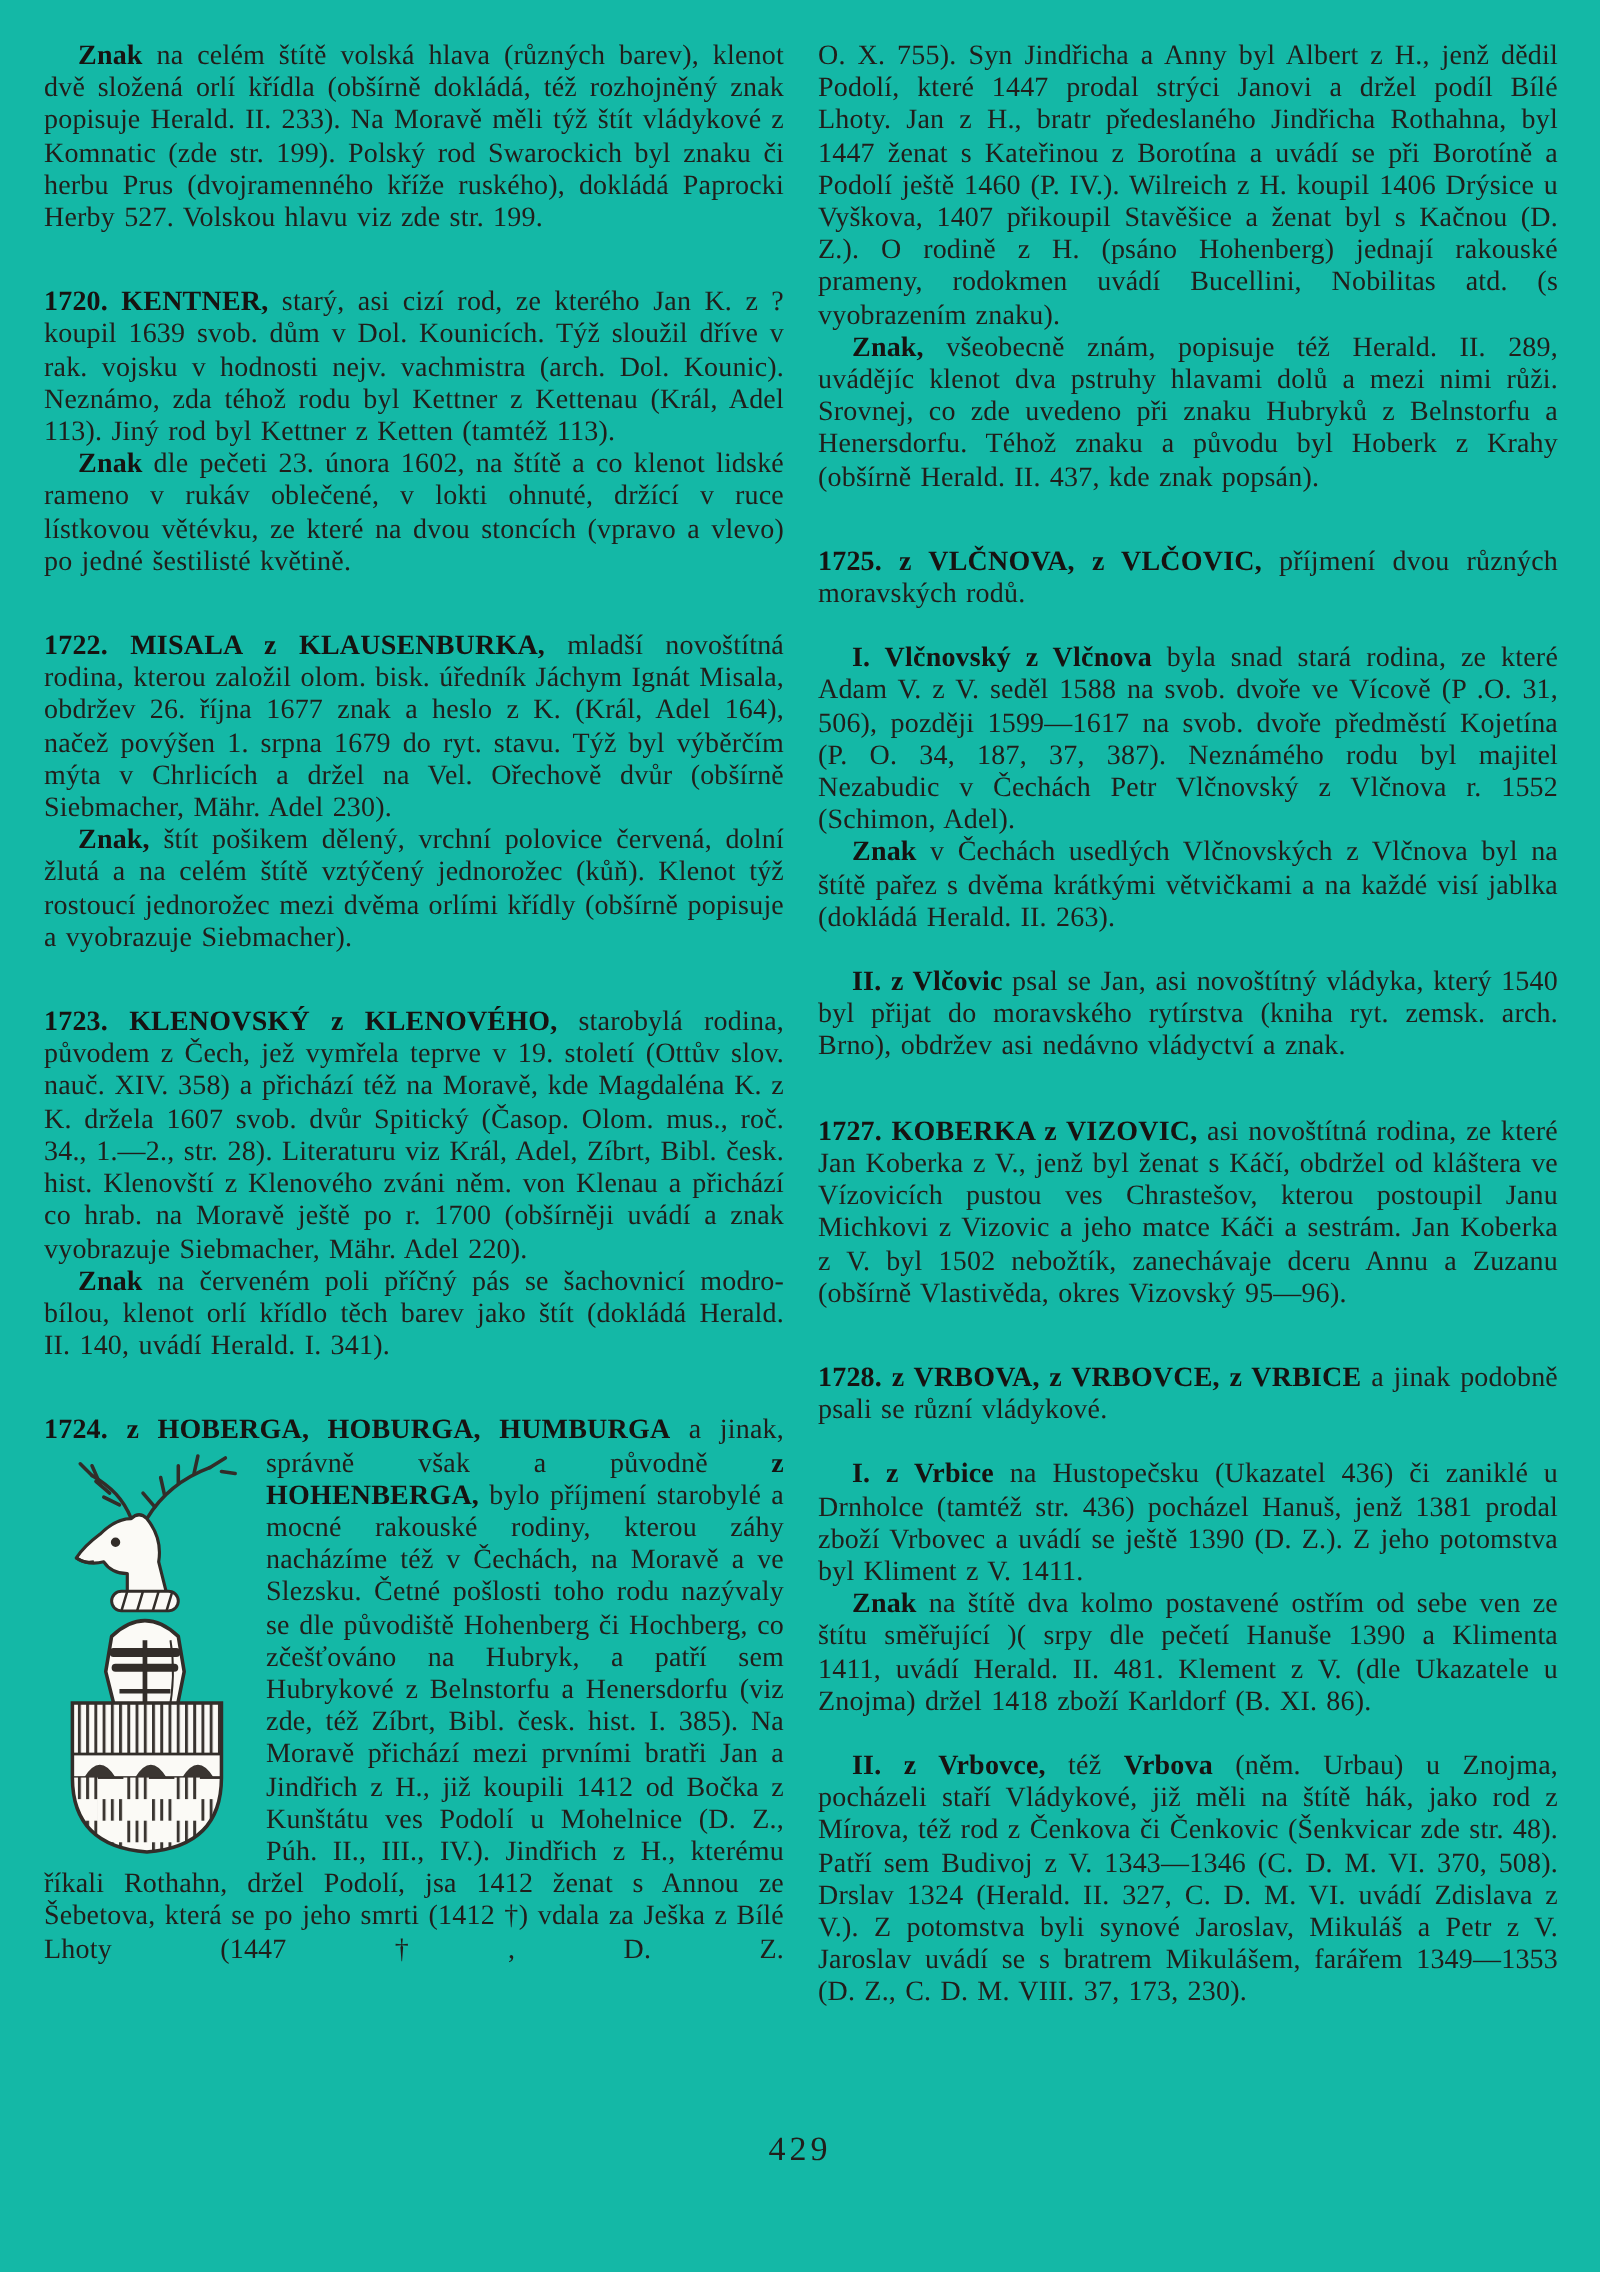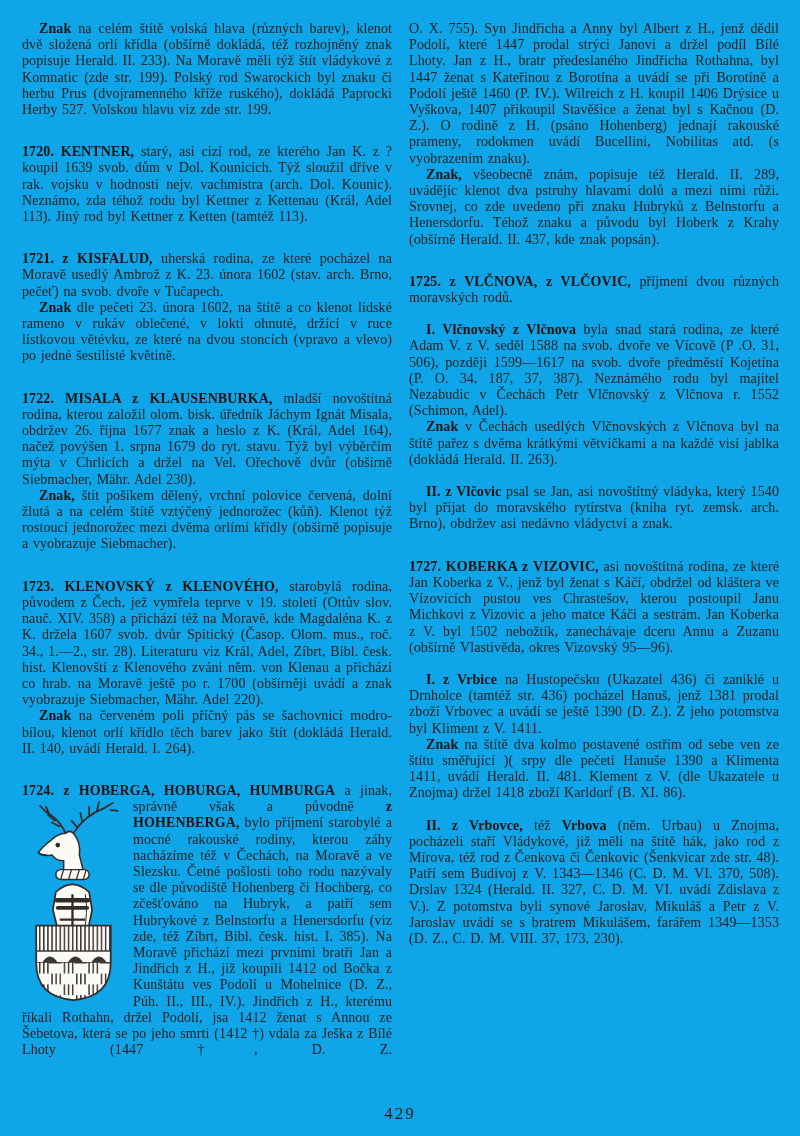--- a/index.html
+++ b/index.html
@@ -1,46 +1,45 @@
 <!DOCTYPE html>
 <html lang="cs"><head>
 <meta charset="utf-8">
 <style>
   html,body{margin:0;padding:0;}
   body{width:800px;height:1136px;background:#e8e6e0;}
-  .page{position:relative;width:800px;height:1136px;background:#0ea5e9;color:#211e1b;
+  .page{position:relative;width:800px;height:1136px;background:#14b8a6;color:#211e1b;
         font-family:"Liberation Serif","DejaVu Serif",serif;overflow:hidden;}
   .cols{display:flex;gap:17px;padding:21px 21px 0 22px;}
   .col{width:370px;font-size:14px;line-height:16.2px;text-align:justify;
        letter-spacing:.1px;word-spacing:1px;}
   .col p{margin:0;}
   p.indent{text-indent:17px;}
   p.gap-entry{margin-top:26px;}
   p.gap-sub{margin-top:16px;}
   p.jlast{text-align-last:justify;}
   .col b{font-weight:bold;color:#161311;}
   .fig{float:left;width:99px;height:202px;margin:1px 12px 2px 0;}
   .fig svg{display:block;width:99px;height:202px;}
-  .pagenum{position:absolute;left:0;right:0;top:1104px;text-align:center;
+  .pagenum{position:absolute;left:0;right:0;top:1065px;text-align:center;
            font-size:17px;letter-spacing:2px;color:#211e1b;}
 </style>
 </head>
 <body>
 
 <div class="page">
   <div class="cols">
     <div class="col">
         <p class="indent"><b>Znak</b><span> na celém štítě volská hlava (různých barev), klenot dvě složená orlí křídla (obšírně dokládá, též rozhojněný znak popisuje Herald. II. 233). Na Moravě měli týž štít vládykové z Komnatic (zde str. 199). Polský rod Swarockich byl znaku či herbu Prus (dvojramenného kříže ruského), dokládá Paprocki Herby 527. Volskou hlavu viz zde str. 199.</span></p>
         <p class="gap-entry"><b>1720. KENTNER,</b><span> starý, asi cizí rod, ze kterého Jan K. z ? koupil 1639 svob. dům v Dol. Kounicích. Týž sloužil dříve v rak. vojsku v hodnosti nejv. vachmistra (arch. Dol. Kounic). Neznámo, zda téhož rodu byl Kettner z Kettenau (Král, Adel 113). Jiný rod byl Kettner z Ketten (tamtéž 113).</span></p>
-        <p class="gap-entry"><b>1721. z KISFALUD,</b><span> uherská rodina, ze které pocházel na Moravě usedlý Ambrož z K. 23. února 1602 (stav. arch. Brno, pečeť) na svob. dvoře v Tučapech.</span></p>
         <p class="indent"><b>Znak</b><span> dle pečeti 23. února 1602, na štítě a co klenot lidské rameno v rukáv oblečené, v lokti ohnuté, držící v ruce lístkovou větévku, ze které na dvou stoncích (vpravo a vlevo) po jedné šestilisté květině.</span></p>
         <p class="gap-entry"><b>1722. MISALA z KLAUSENBURKA,</b><span> mladší novoštítná rodina, kterou založil olom. bisk. úředník Jáchym Ignát Misala, obdržev 26. října 1677 znak a heslo z K. (Král, Adel 164), načež povýšen 1. srpna 1679 do ryt. stavu. Týž byl výběrčím mýta v Chrlicích a držel na Vel. Ořechově dvůr (obšírně Siebmacher, Mähr. Adel 230).</span></p>
         <p class="indent"><b>Znak,</b><span> štít pošikem dělený, vrchní polovice červená, dolní žlutá a na celém štítě vztýčený jednorožec (kůň). Klenot týž rostoucí jednorožec mezi dvěma orlími křídly (obšírně popisuje a vyobrazuje Siebmacher).</span></p>
         <p class="gap-entry"><b>1723. KLENOVSKÝ z KLENOVÉHO,</b><span> starobylá rodina, původem z Čech, jež vymřela teprve v 19. století (Ottův slov. nauč. XIV. 358) a přichází též na Moravě, kde Magdaléna K. z K. držela 1607 svob. dvůr Spitický (Časop. Olom. mus., roč. 34., 1.—2., str. 28). Literaturu viz Král, Adel, Zíbrt, Bibl. česk. hist. Klenovští z Klenového zváni něm. von Klenau a přichází co hrab. na Moravě ještě po r. 1700 (obšírněji uvádí a znak vyobrazuje Siebmacher, Mähr. Adel 220).</span></p>
-        <p class="indent"><b>Znak</b><span> na červeném poli příčný pás se šachovnicí modro-bílou, klenot orlí křídlo těch barev jako štít (dokládá Herald. II. 140, uvádí Herald. I. 264).</span></p>
+        <p class="indent"><b>Znak</b><span> na červeném poli příčný pás se šachovnicí modro-bílou, klenot orlí křídlo těch barev jako štít (dokládá Herald. II. 140, uvádí Herald. I. 341).</span></p>
         <p class="gap-entry jlast"><b>1724. z HOBERGA, HOBURGA, HUMBURGA</b>
   <span class="fig">
             <svg viewBox="0 0 100 206" xmlns="http://www.w3.org/2000/svg">
     <defs>
       <pattern id="vstripe" width="4.2" height="4" patternUnits="userSpaceOnUse">
         <rect width="4.2" height="4" fill="#fbfaf6"></rect>
         <rect width="1.5" height="4" fill="#3a3531"></rect>
       </pattern>
       <clipPath id="shieldclip">
         <path d="M14 128 H90 V166 Q90 201 52 204 Q14 201 14 166 Z"></path>
@@ -98,19 +97,20 @@
 <span> a jinak, správně však a původně </span><b>z HOHENBERGA,</b><span> bylo příjmení starobylé a mocné rakouské rodiny, kterou záhy nacházíme též v Čechách, na Moravě a ve Slezsku. Četné pošlosti toho rodu nazývaly se dle původiště Hohenberg či Hochberg, co zčešťováno na Hubryk, a patří sem Hubrykové z Belnstorfu a Henersdorfu (viz zde, též Zíbrt, Bibl. česk. hist. I. 385). Na Moravě přichází mezi prvními bratři Jan a Jindřich z H., již koupili 1412 od Bočka z Kunštátu ves Podolí u Mohelnice (D. Z., Púh. II., III., IV.). Jindřich z H., kterému říkali Rothahn, držel Podolí, jsa 1412 ženat s Annou ze Šebetova, která se po jeho smrti (1412 †) vdala za Ješka z Bílé Lhoty (1447 †, D. Z.</span></p>
       </div>
     <div class="col">
         <p><span>O. X. 755). Syn Jindřicha a Anny byl Albert z H., jenž dědil Podolí, které 1447 prodal strýci Janovi a držel podíl Bílé Lhoty. Jan z H., bratr předeslaného Jindřicha Rothahna, byl 1447 ženat s Kateřinou z Borotína a uvádí se při Borotíně a Podolí ještě 1460 (P. IV.). Wilreich z H. koupil 1406 Drýsice u Vyškova, 1407 přikoupil Stavěšice a ženat byl s Kačnou (D. Z.). O rodině z H. (psáno Hohenberg) jednají rakouské prameny, rodokmen uvádí Bucellini, Nobilitas atd. (s vyobrazením znaku).</span></p>
         <p class="indent"><b>Znak,</b><span> všeobecně znám, popisuje též Herald. II. 289, uvádějíc klenot dva pstruhy hlavami dolů a mezi nimi růži. Srovnej, co zde uvedeno při znaku Hubryků z Belnstorfu a Henersdorfu. Téhož znaku a původu byl Hoberk z Krahy (obšírně Herald. II. 437, kde znak popsán).</span></p>
         <p class="gap-entry"><b>1725. z VLČNOVA, z VLČOVIC,</b><span> příjmení dvou různých moravských rodů.</span></p>
         <p class="indent gap-sub"><b>I. Vlčnovský z Vlčnova</b><span> byla snad stará rodina, ze které Adam V. z V. seděl 1588 na svob. dvoře ve Vícově (P .O. 31, 506), později 1599—1617 na svob. dvoře předměstí Kojetína (P. O. 34, 187, 37, 387). Neznámého rodu byl majitel Nezabudic v Čechách Petr Vlčnovský z Vlčnova r. 1552 (Schimon, Adel).</span></p>
         <p class="indent"><b>Znak</b><span> v Čechách usedlých Vlčnovských z Vlčnova byl na štítě pařez s dvěma krátkými větvičkami a na každé visí jablka (dokládá Herald. II. 263).</span></p>
         <p class="indent gap-sub"><b>II. z Vlčovic</b><span> psal se Jan, asi novoštítný vládyka, který 1540 byl přijat do moravského rytírstva (kniha ryt. zemsk. arch. Brno), obdržev asi nedávno vládyctví a znak.</span></p>
         <p class="gap-entry"><b>1727. KOBERKA z VIZOVIC,</b><span> asi novoštítná rodina, ze které Jan Koberka z V., jenž byl ženat s Káčí, obdržel od kláštera ve Vízovicích pustou ves Chrastešov, kterou postoupil Janu Michkovi z Vizovic a jeho matce Káči a sestrám. Jan Koberka z V. byl 1502 nebožtík, zanechávaje dceru Annu a Zuzanu (obšírně Vlastivěda, okres Vizovský 95—96).</span></p>
+        <p class="gap-entry"><b>1728. z VRBOVA, z VRBOVCE, z VRBICE</b><span> a jinak podobně psali se různí vládykové.</span></p>
         <p class="indent gap-sub"><b>I. z Vrbice</b><span> na Hustopečsku (Ukazatel 436) či zaniklé u Drnholce (tamtéž str. 436) pocházel Hanuš, jenž 1381 prodal zboží Vrbovec a uvádí se ještě 1390 (D. Z.). Z jeho potomstva byl Kliment z V. 1411.</span></p>
         <p class="indent"><b>Znak</b><span> na štítě dva kolmo postavené ostřím od sebe ven ze štítu směřující )( srpy dle pečetí Hanuše 1390 a Klimenta 1411, uvádí Herald. II. 481. Klement z V. (dle Ukazatele u Znojma) držel 1418 zboží Karldorf (B. XI. 86).</span></p>
         <p class="indent gap-sub"><b>II. z Vrbovce,</b><span> též </span><b>Vrbova</b><span> (něm. Urbau) u Znojma, pocházeli staří Vládykové, již měli na štítě hák, jako rod z Mírova, též rod z Čenkova či Čenkovic (Šenkvicar zde str. 48). Patří sem Budivoj z V. 1343—1346 (C. D. M. VI. 370, 508). Drslav 1324 (Herald. II. 327, C. D. M. VI. uvádí Zdislava z V.). Z potomstva byli synové Jaroslav, Mikuláš a Petr z V. Jaroslav uvádí se s bratrem Mikulášem, farářem 1349—1353 (D. Z., C. D. M. VIII. 37, 173, 230).</span></p>
       </div>
   </div>
   <div class="pagenum">429</div>
 </div>
 
 </body></html>

